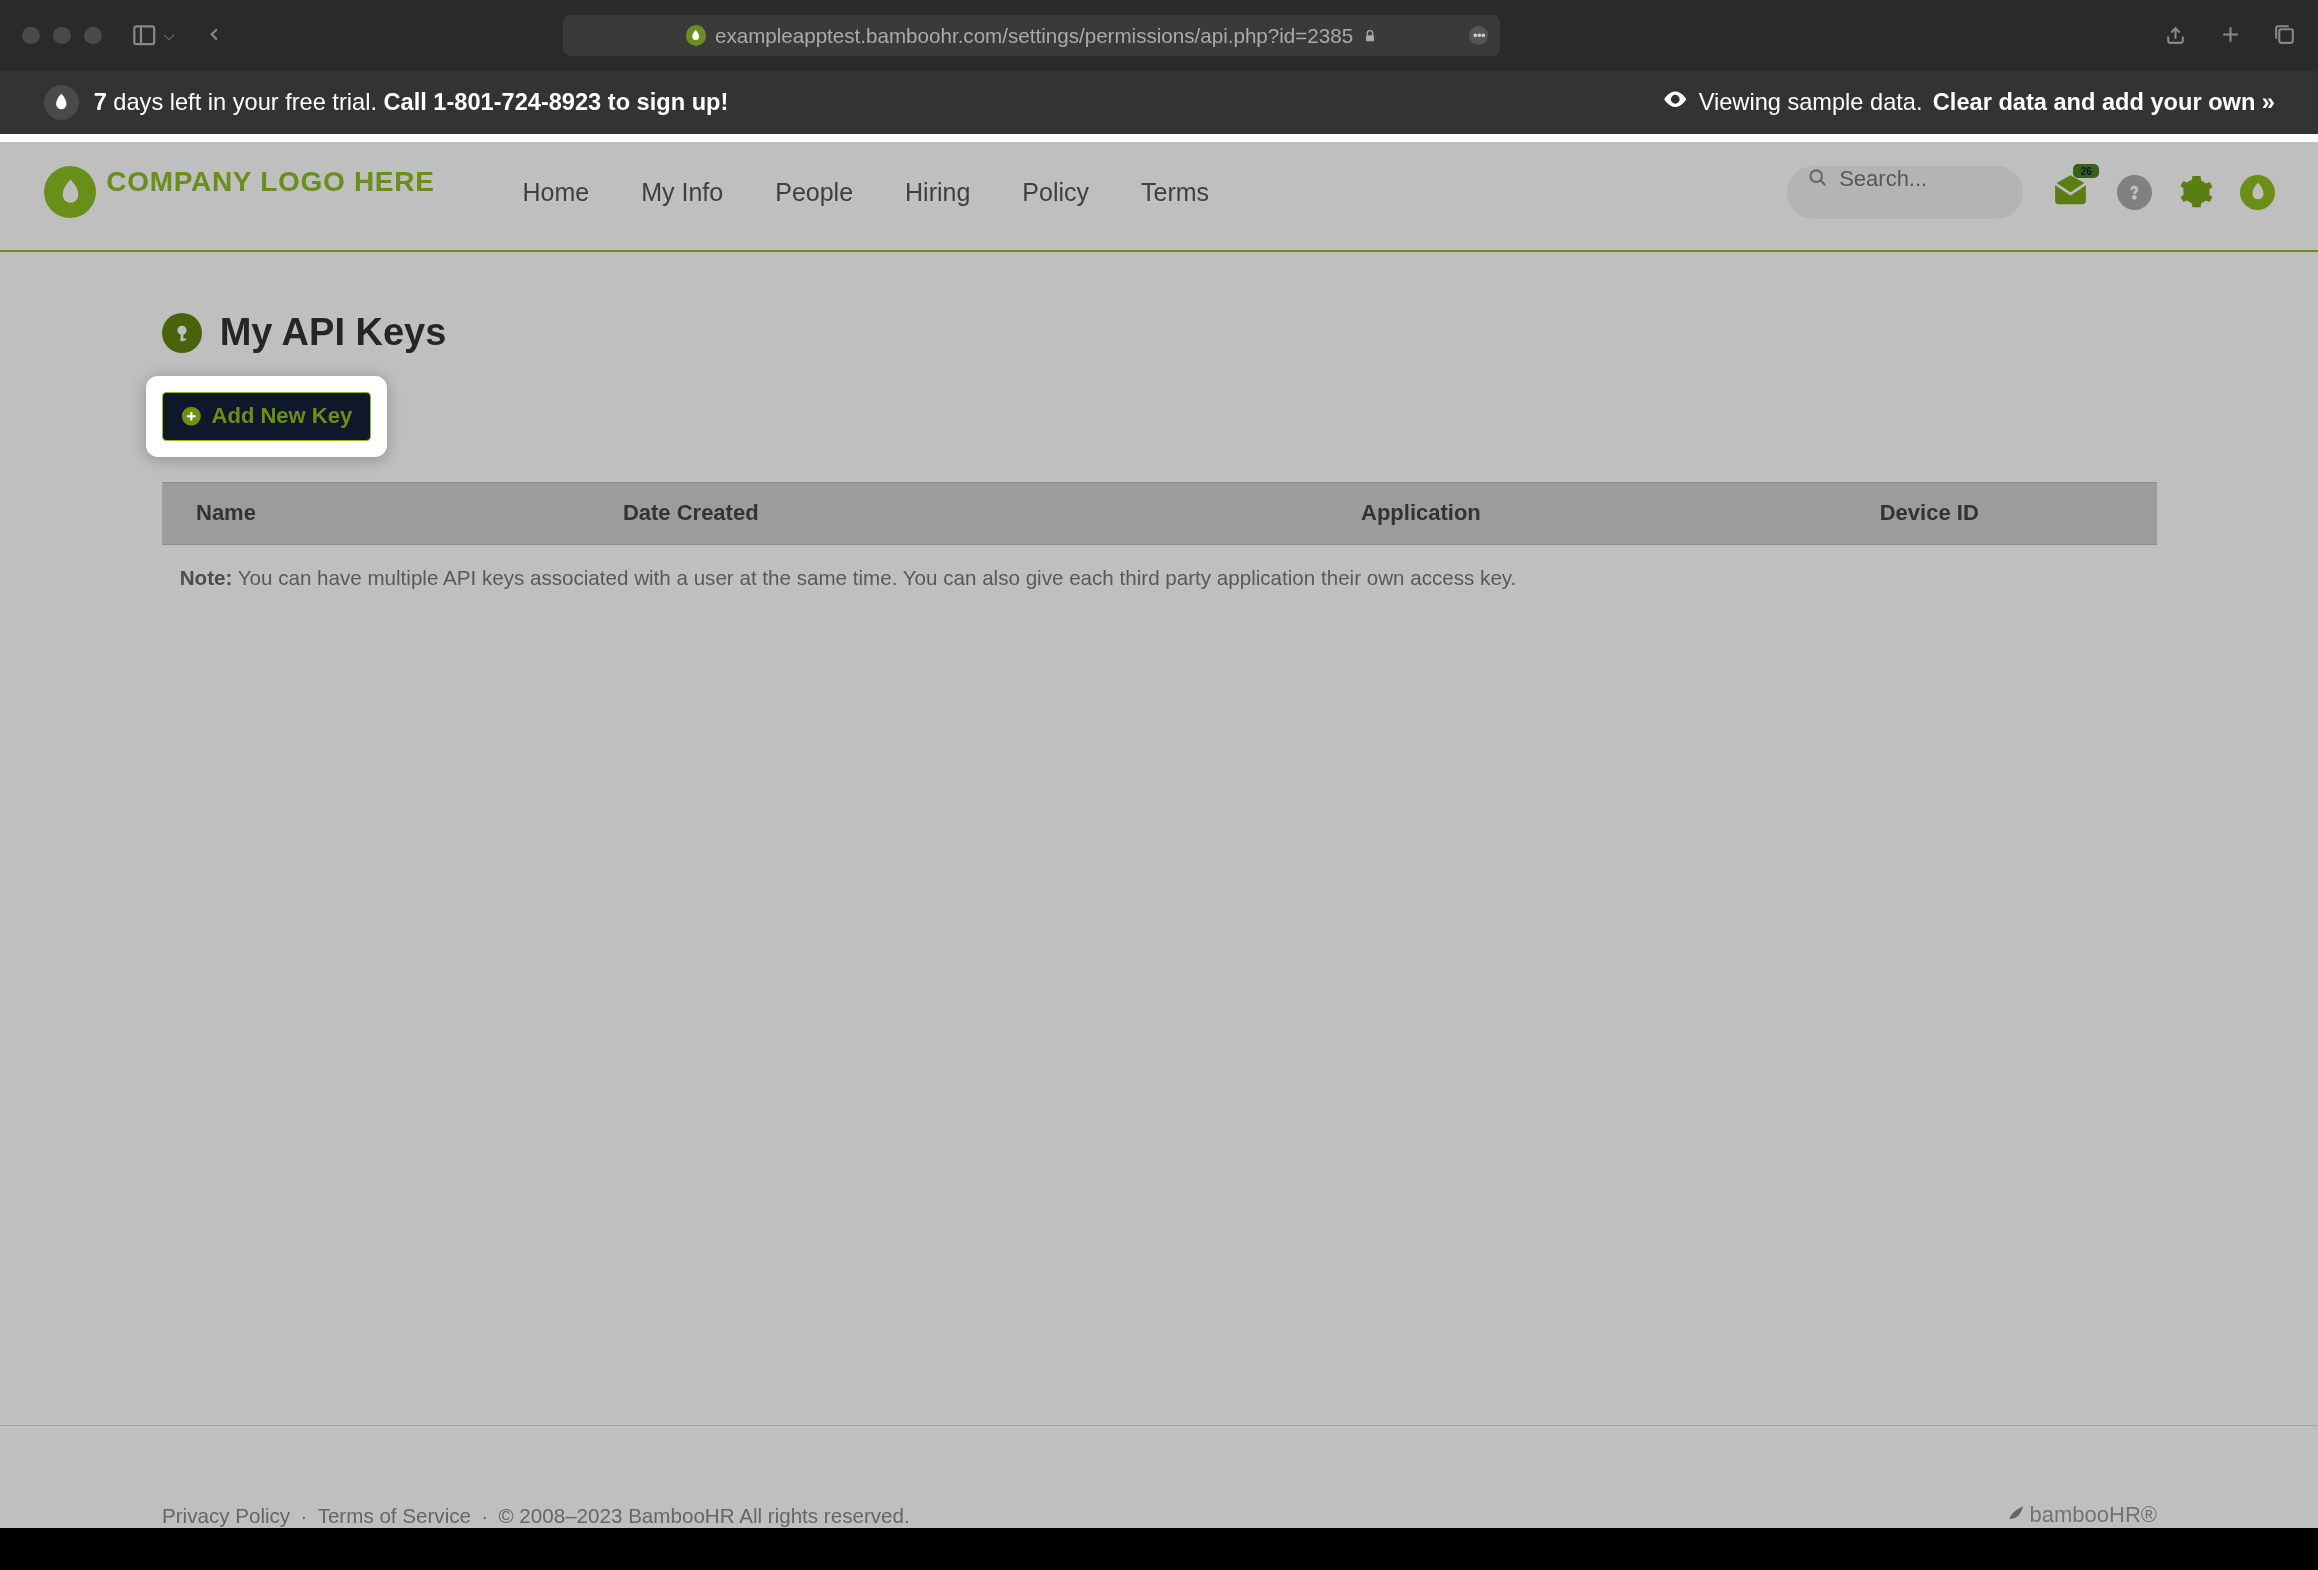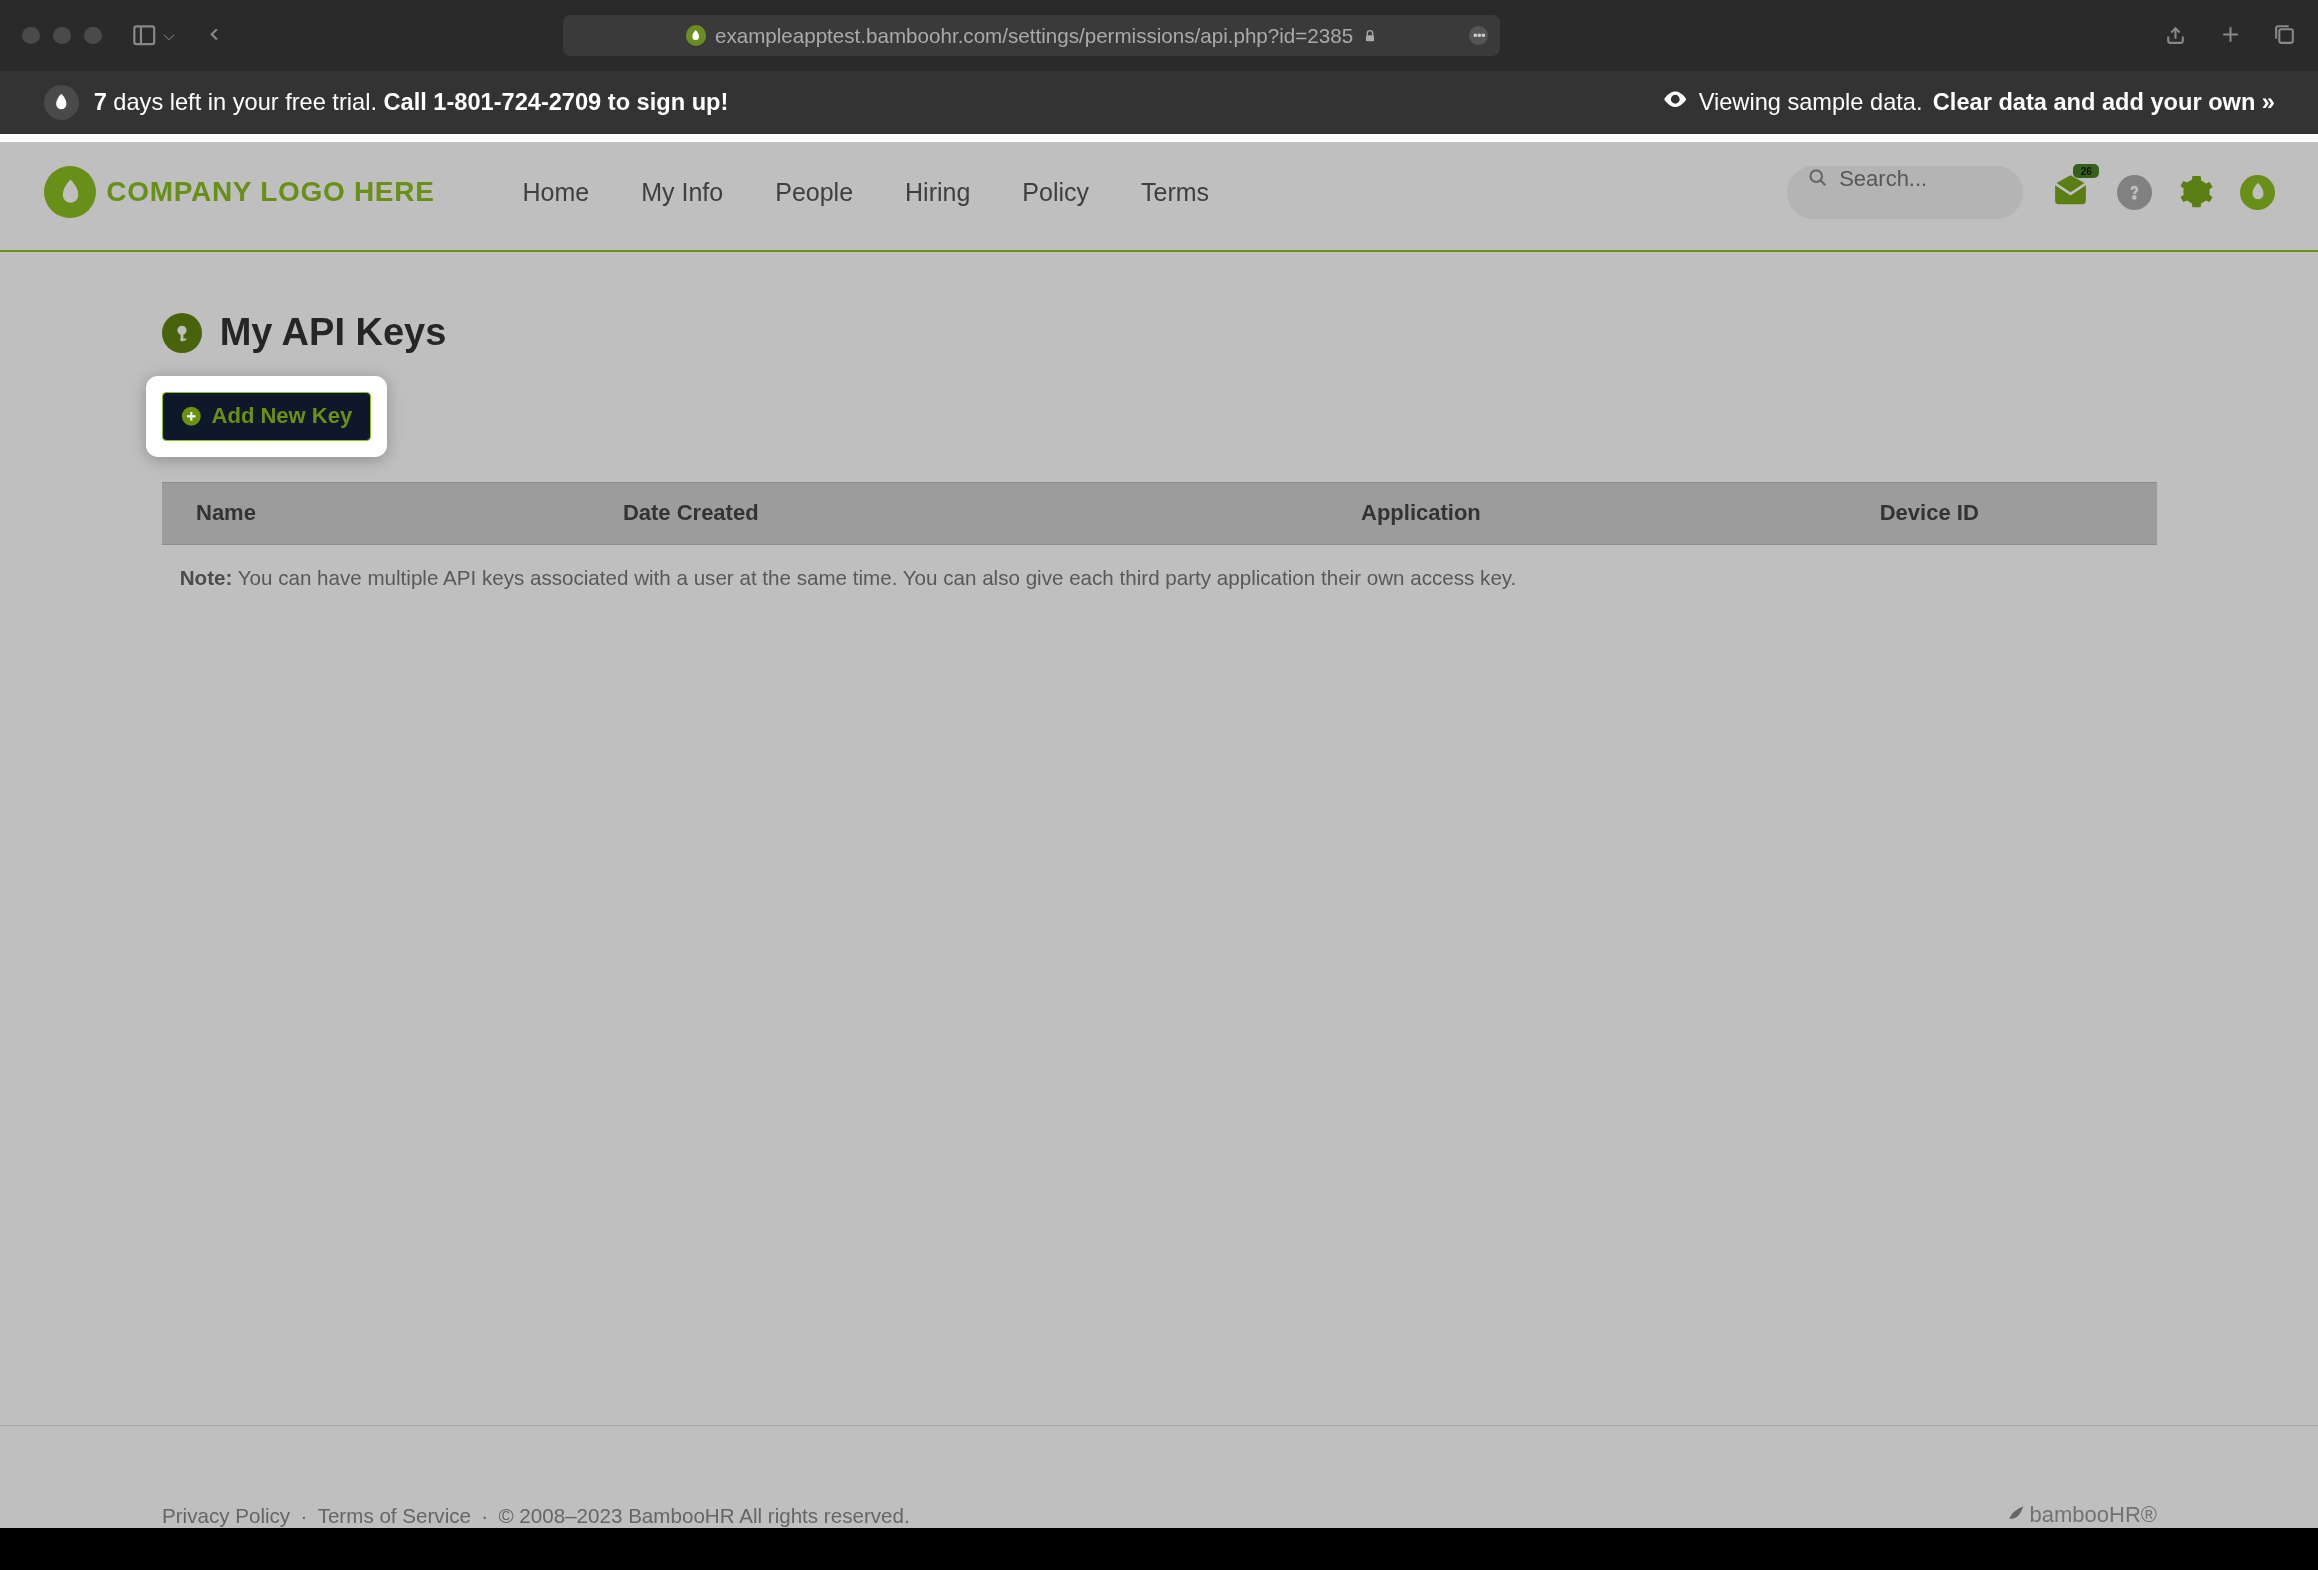--- a/index.html
+++ b/index.html
@@ -81,21 +81,21 @@
 
   
   .app-header {
     height: 118px;
     background: #ffffff;
     border-bottom: 2.9px solid #8bbf1f;
     display: flex;
     align-items: center;
     padding: 0 44px;
   }
-  .logo { display: flex; align-items: center; gap: 10.3px; }
+  .logo { display: flex; align-items: flex-start; gap: 10.3px; }
   .logo-mark { width: 52px; height: 52px; border-radius: 50%; background: #8bbf1f; display: flex; align-items: center; justify-content: center; color: #fff; }
   .logo-mark svg { width: 31px; height: 31px; }
   .logo-text { color: #8bbf1f; font-size: 28px; font-weight: 700; letter-spacing: 0.7px; }
   .main-nav { display: flex; gap: 52px; margin-left: 88px; }
   .main-nav a { color: #555; font-size: 25px; text-decoration: none; cursor: pointer; }
   .header-right { margin-left: auto; display: flex; align-items: center; gap: 26.5px; }
   .search-box {
     width: 236px; height: 53px; background: #f0f0f0; border-radius: 26.5px;
     display: flex; align-items: flex-start; padding: 0 20.6px; gap: 11.8px;
   }
@@ -245,21 +245,21 @@
 
   <div class="app-body">
 
     <div class="trial-banner">
       <div class="left">
         <span class="brand-icon">
           <svg viewBox="0 0 24 24" fill="currentColor">
               <path d="M12 2C8 6 6 10 6 14a6 6 0 0012 0c0-4-2-8-6-12z"></path>
             </svg>
         </span>
-        <span><span class="bold">7</span><span> days left in your free trial. </span><span class="bold">Call 1-801-724-2709 to sign up!</span></span>
+        <span><span class="bold">7</span><span> days left in your free trial. </span><span class="bold">Call 1-801-724-8923 to sign up!</span></span>
       </div>
       <div class="right">
         <span class="eye-icon"><svg viewBox="0 0 24 24" fill="currentColor">
               <path d="M12 5C6 5 2 12 2 12s4 7 10 7 10-7 10-7-4-7-10-7zm0 11a4 4 0 110-8 4 4 0 010 8z"></path>
             </svg></span>
         <span>Viewing sample data. </span>
         <span class="link">Clear data and add your own »</span>
       </div>
     </div>
 

